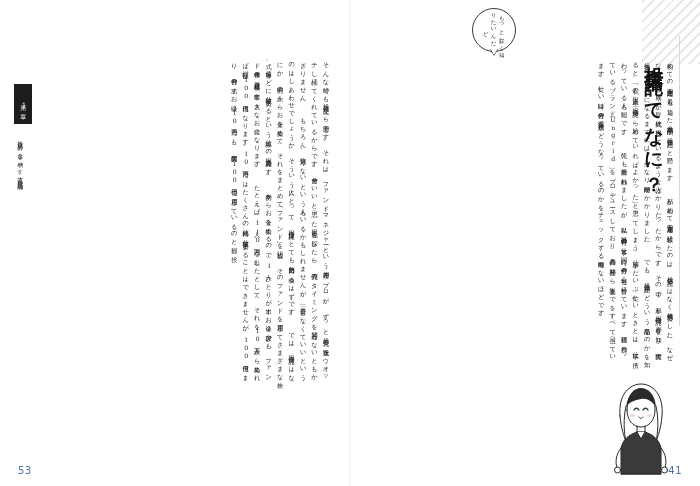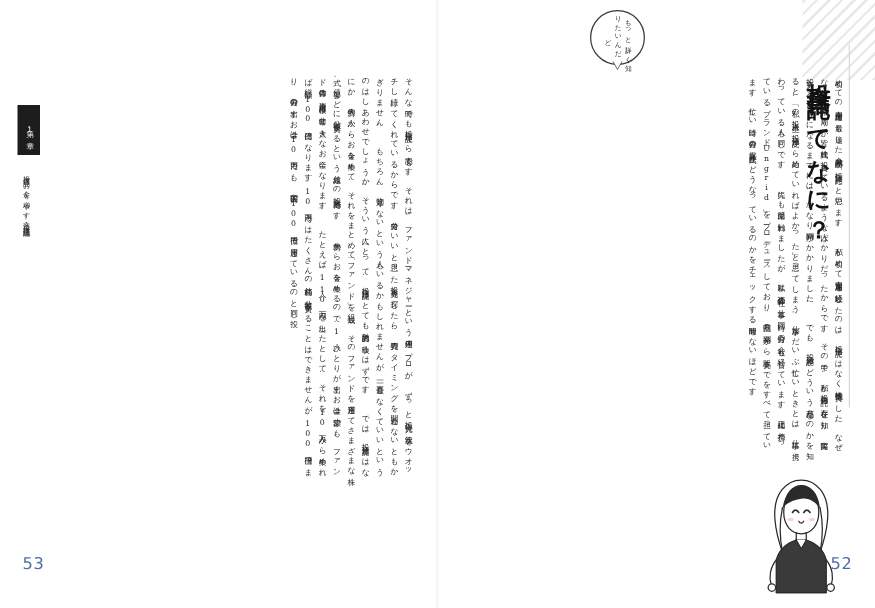--- a/index.html
+++ b/index.html
@@ -173,23 +173,23 @@
     height: 0;
     border-left: 4px solid transparent;
     border-right: 4px solid transparent;
     border-top: 7px solid #ffffff;
     filter: drop-shadow(0 1px 0 #3a3a3a);
   }
 
   
   .folio {
     position: absolute;
-    bottom: 27px;
+    bottom: 10px;
     font-family: "DejaVu Sans", "Liberation Sans", sans-serif;
-    font-size: 13px;
+    font-size: 10px;
     color: #4d6fa8;
     letter-spacing: 0.5px;
   }
   .folio-left  { left: 18px; }
   .folio-right { right: 18px; }
 
   
   .illustration {
     position: absolute;
     right: 16px;
@@ -271,16 +271,16 @@
         <path d="M23 72 C18 78, 17 86, 19 92" stroke="#2a2a2a" fill="none"></path>
         <path d="M63 72 C68 78, 69 86, 67 92" stroke="#2a2a2a" fill="none"></path>
 
         <circle cx="19.5" cy="94" r="3" fill="#ffffff"></circle>
         <circle cx="66.5" cy="94" r="3" fill="#ffffff"></circle>
 
         <path d="M23 98 L63 98"></path>
       </svg>
     </div>
 
-    <div class="folio folio-right">52</div>
+    <div class="folio folio-right">41</div>
   </div>
 
 </div>
 
 </body></html>

